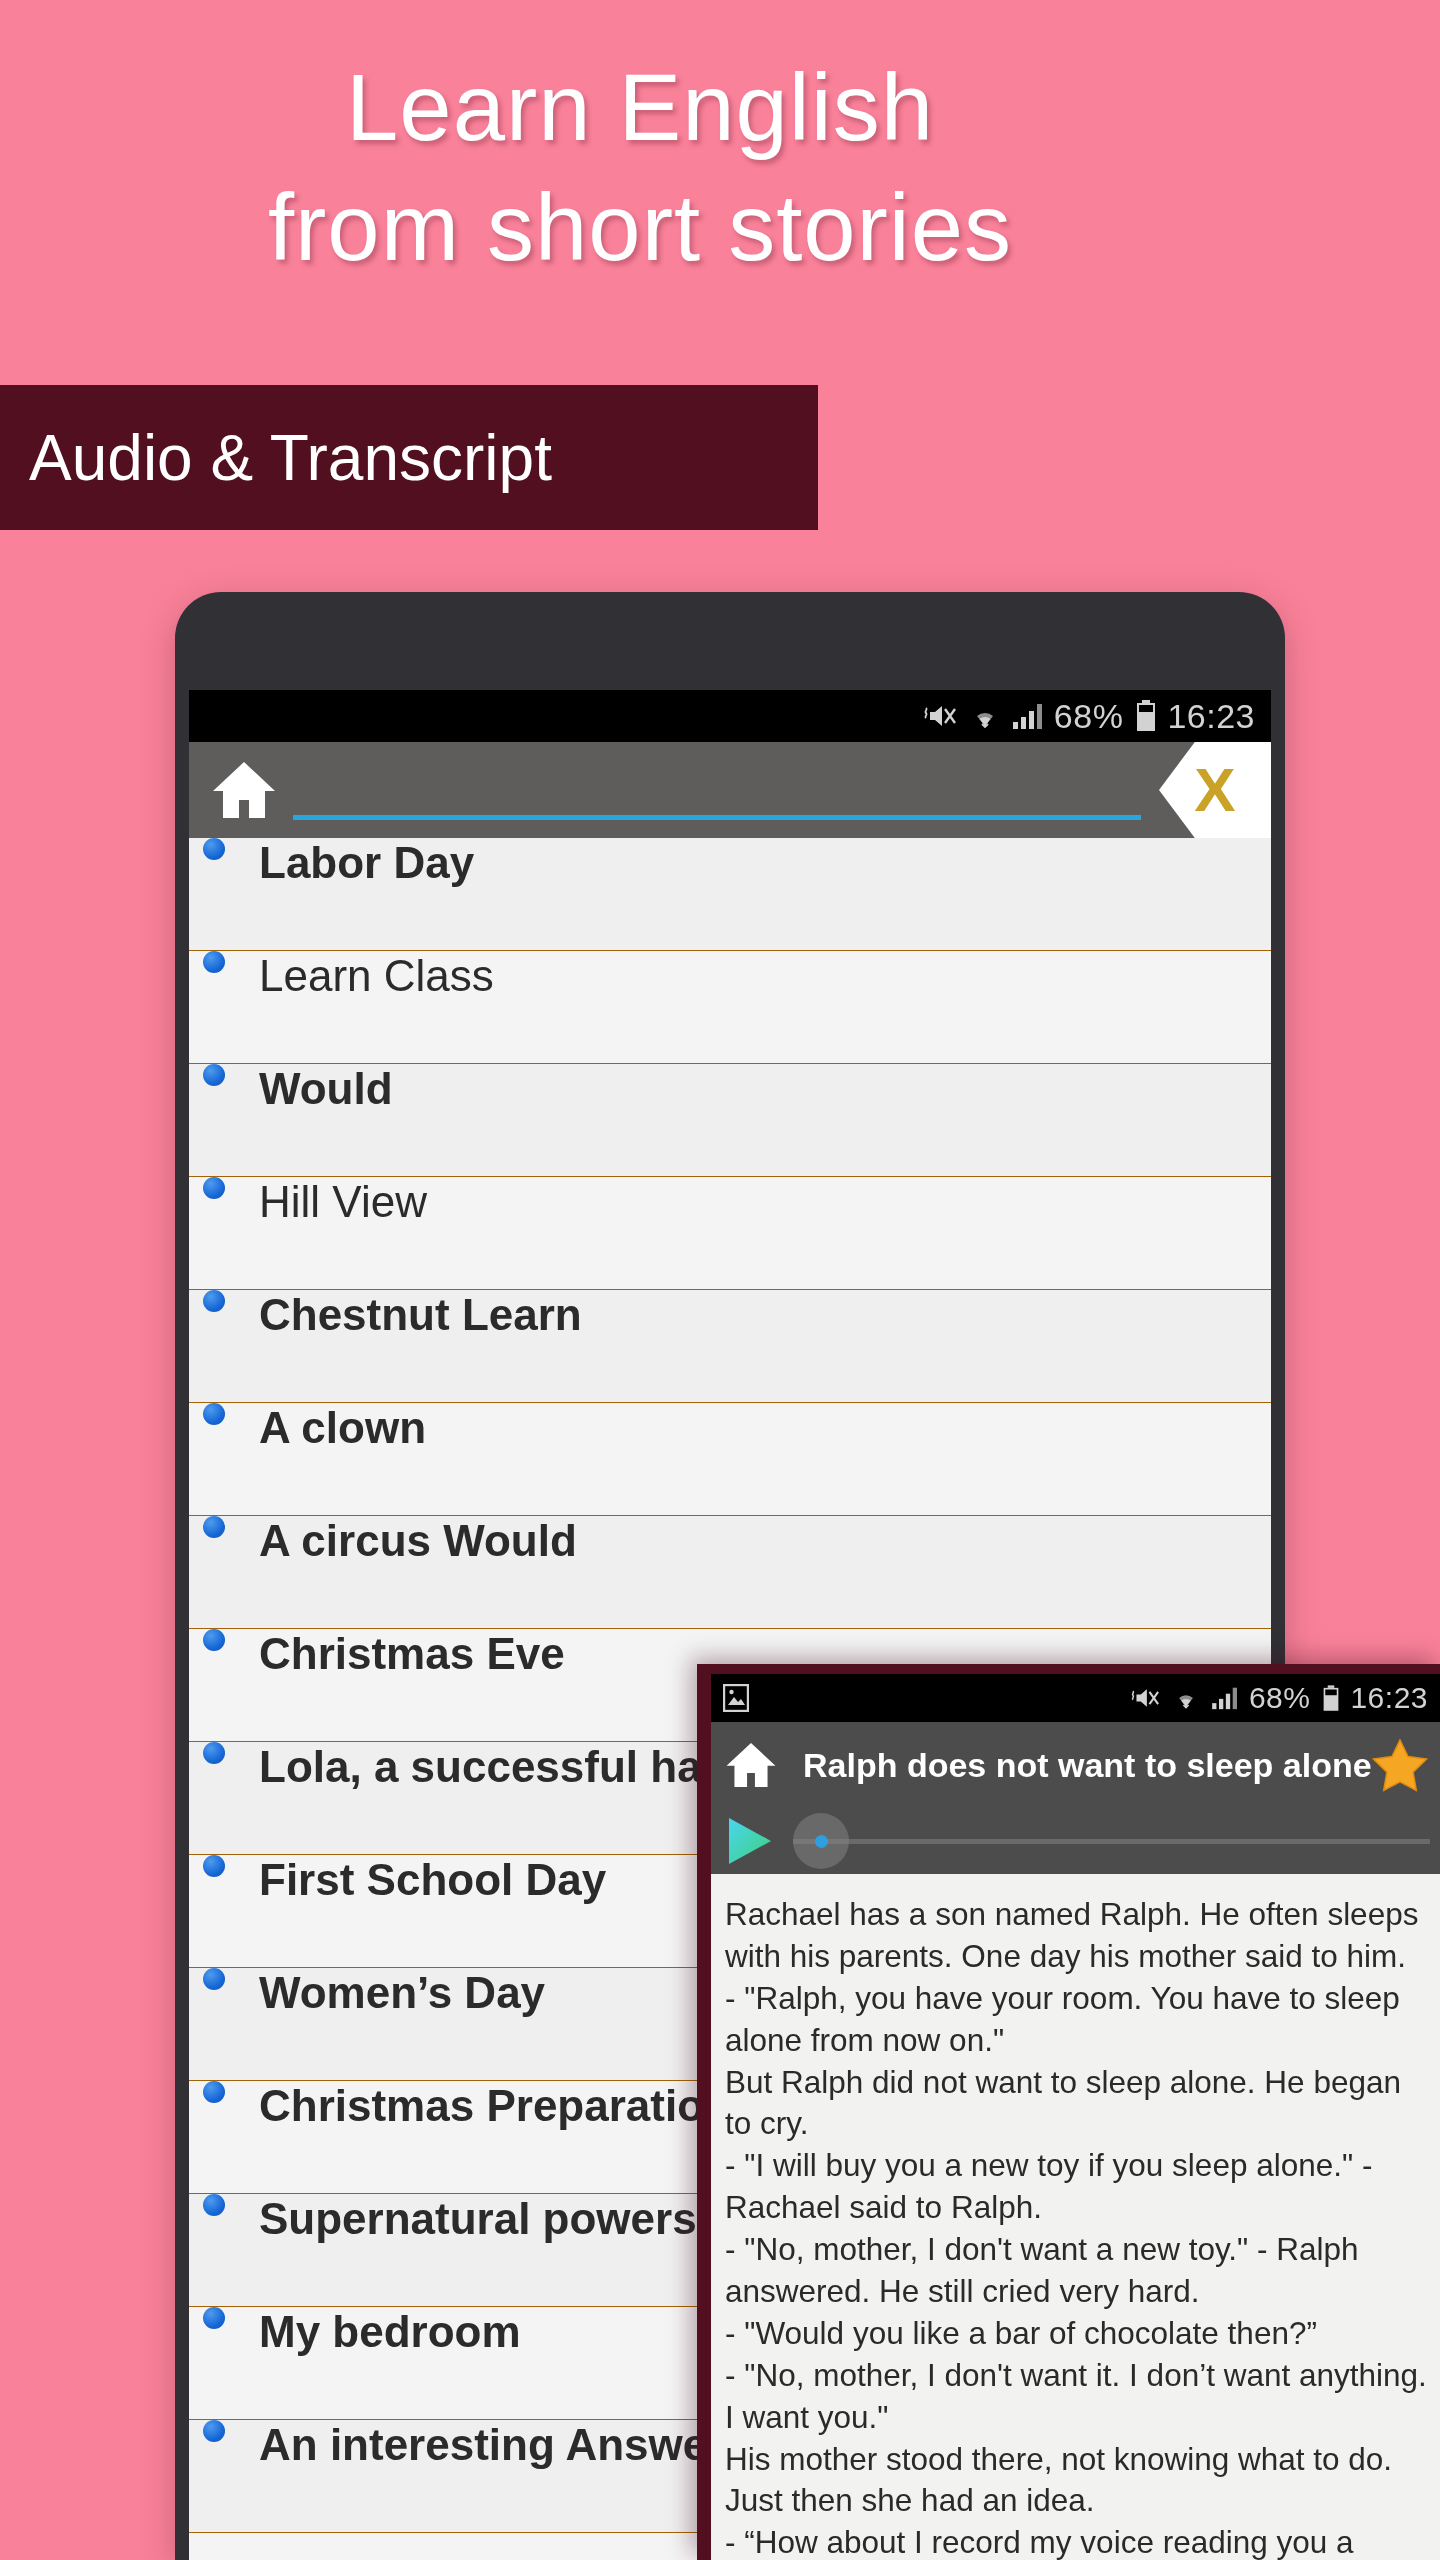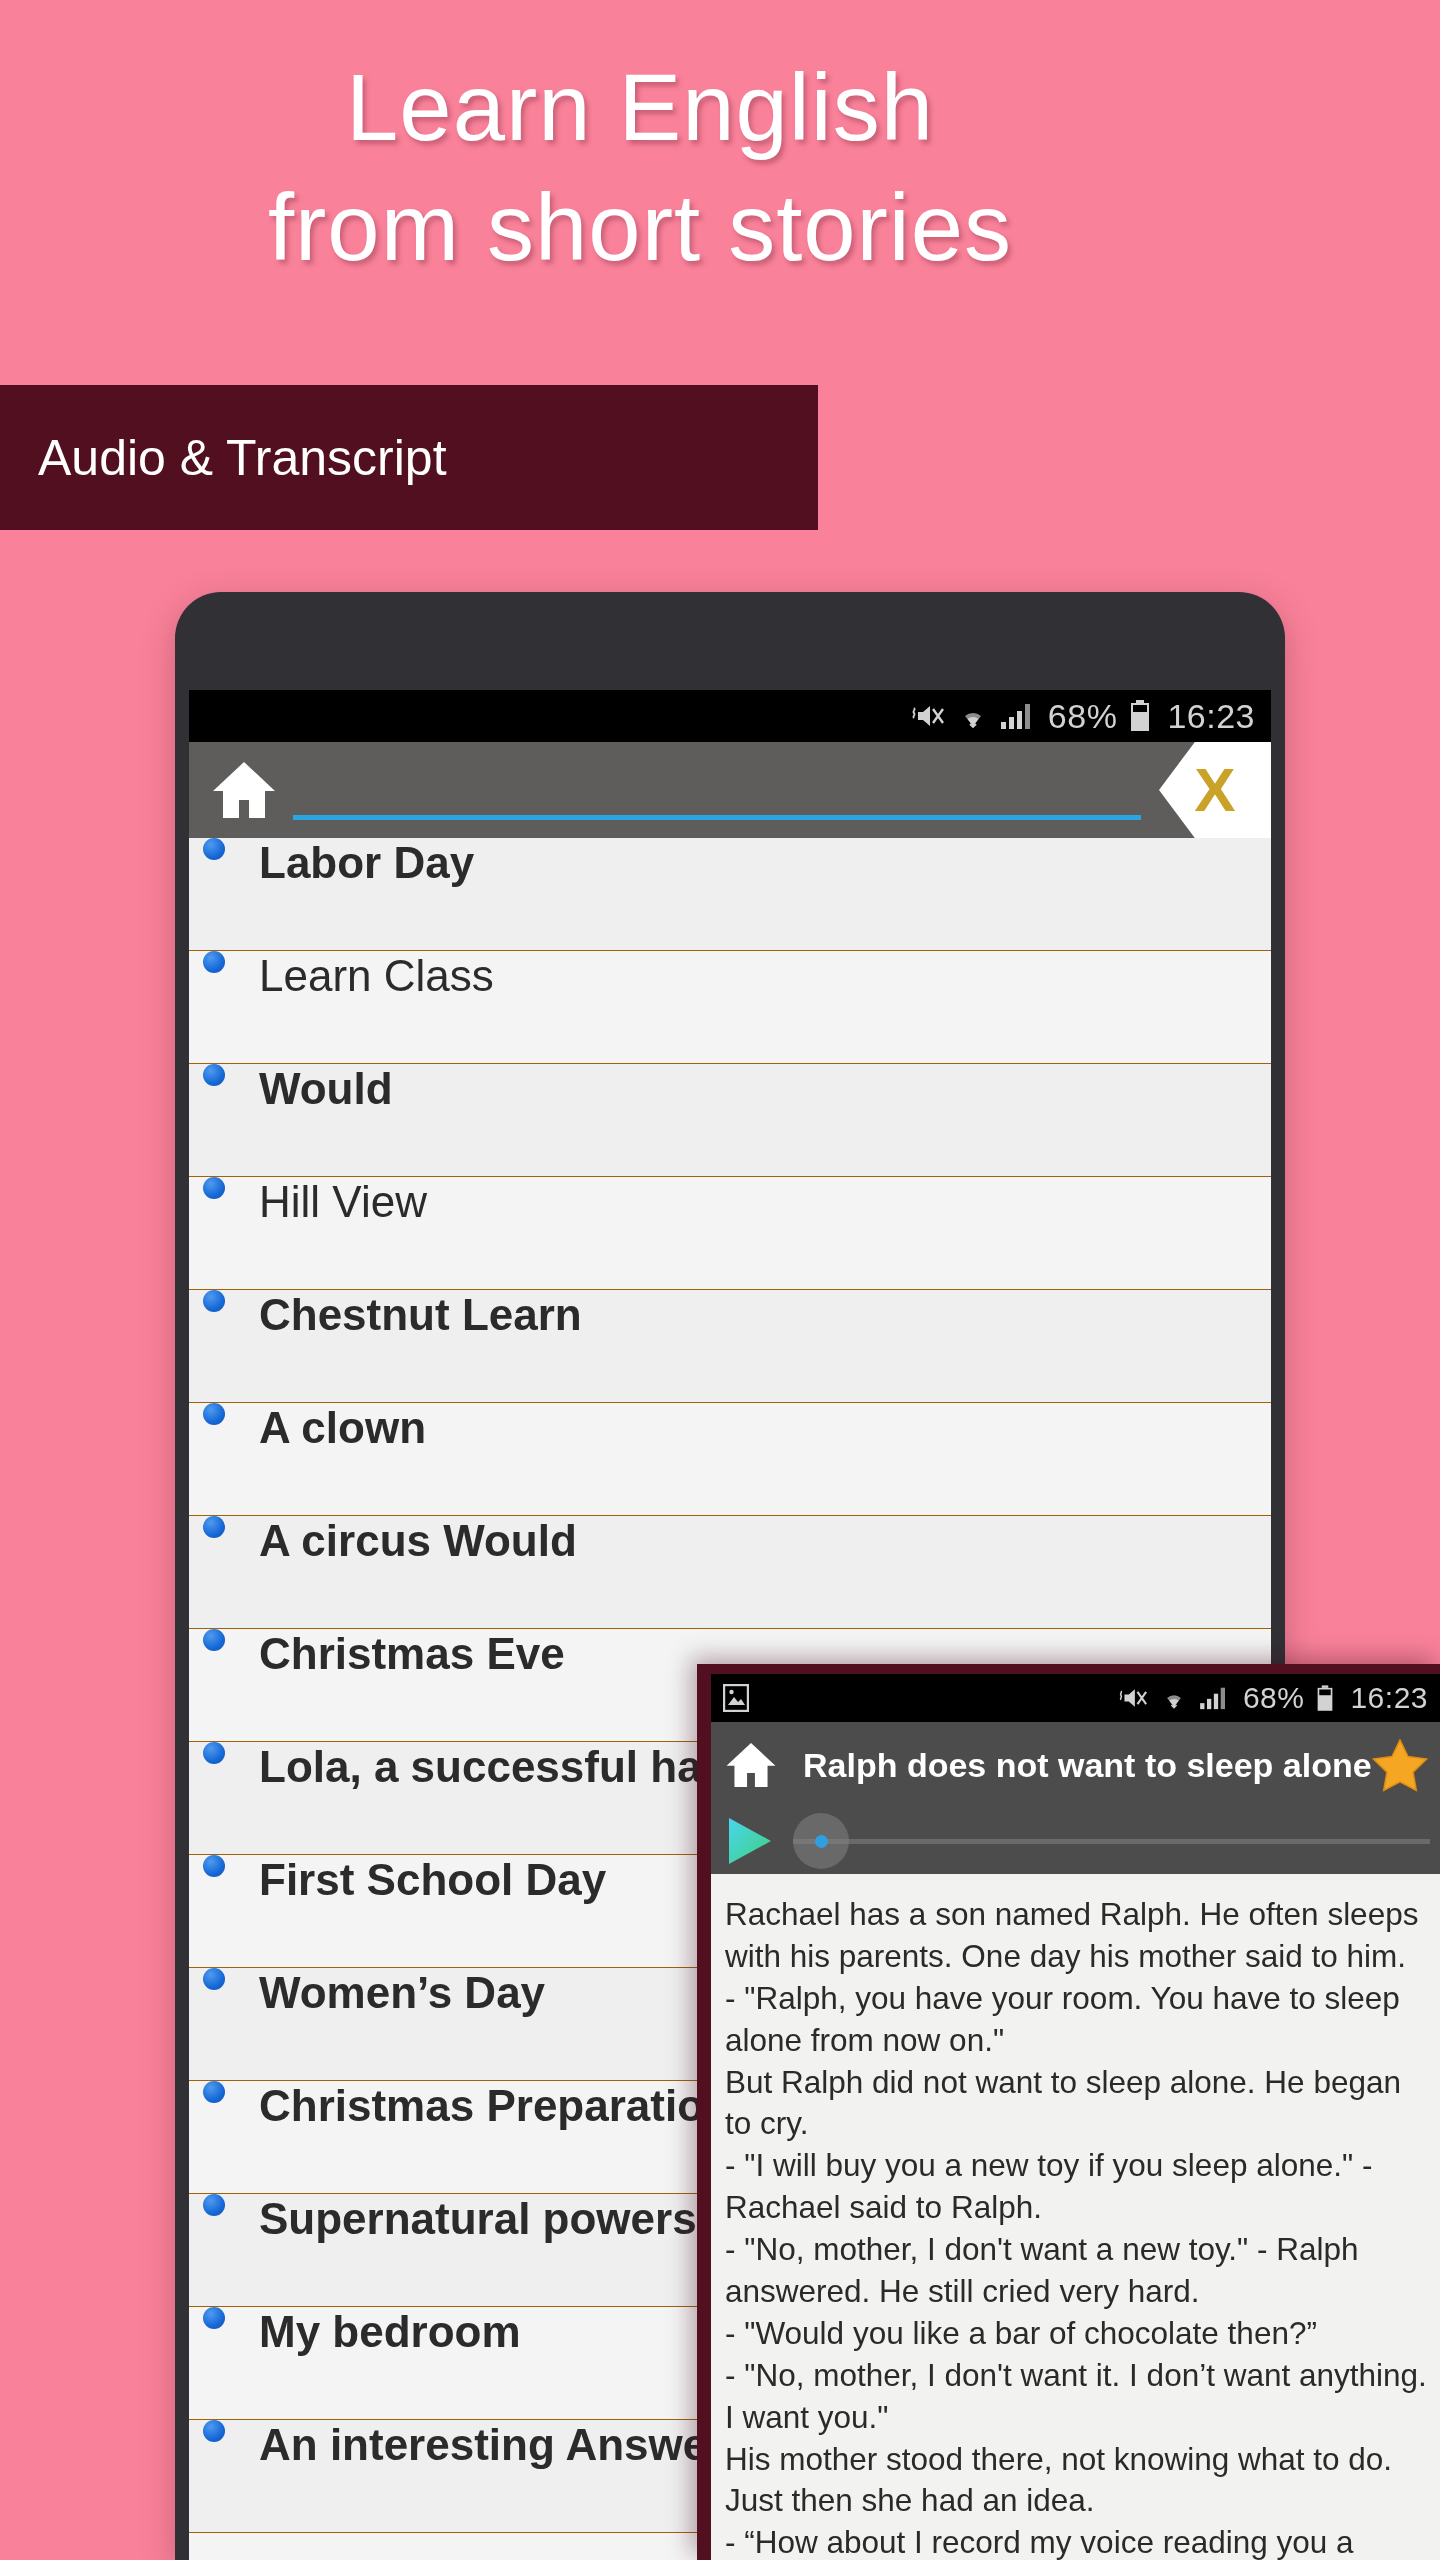--- a/index.html
+++ b/index.html
@@ -26,22 +26,22 @@
 
   
   #promo-banner{
     position:absolute;left:0;top:385px;
     width:818px;height:145px;
     background:#520f1f;
     display:flex;align-items:center;
   }
   #promo-banner-label{
     color:#ffffff;
-    font-size:50px;
-    padding-left:38px;
+    font-size:64px;
+    padding-left:29px;
     font-weight:400;
     letter-spacing:0px;
   }
 
   
   #device-back{
     position:absolute;left:175px;top:592px;
     width:1110px;height:1968px;
     background:#303035;
     border-radius:46px 46px 0 0;
@@ -58,21 +58,21 @@
   .statusbar{
     height:52px;background:#000;
     display:flex;align-items:center;
     color:#d2d2d2;
     font-size:34px;
     padding:0 16px;
     box-sizing:border-box;
   }
   .sb-spacer{flex:1;}
   .sb-item{display:flex;align-items:center;margin-left:12px;}
-  .sb-text{margin-left:16px;letter-spacing:.5px;}
+  .sb-text{margin-left:10px;letter-spacing:.5px;}
 
   .icon-svg{display:block;}
 
   
   #back-toolbar{
     height:96px;background:#5e5d5b;
     display:flex;align-items:center;
     position:relative;
   }
   #back-home-icon{margin-left:22px;}

